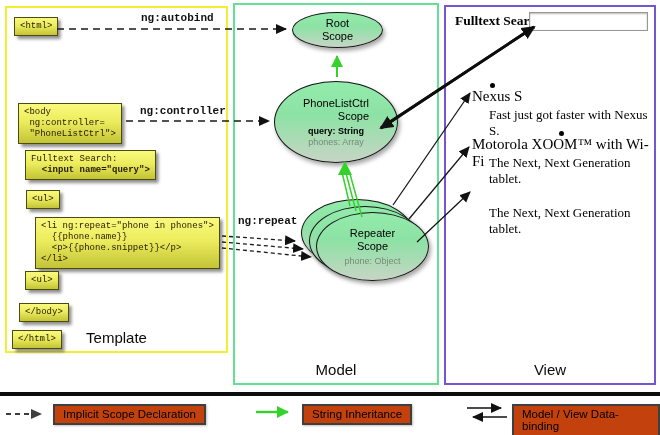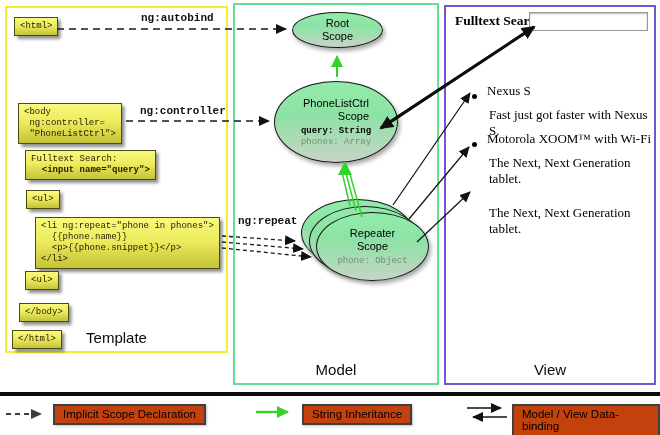--- a/index.html
+++ b/index.html
@@ -39,39 +39,39 @@
   .l-controller { left:140px; top:105px; }
   .l-repeat     { left:238px; top:215px; }
 
   
   .scope { position:absolute; border:1.5px solid #151515; border-radius:50%;
            background:linear-gradient(180deg,#93ecab 0%,#8ce2a4 40%,#c7d5c5 100%);
            box-shadow:2px 3px 4px rgba(0,0,0,0.35);
            display:flex; flex-direction:column; align-items:center; justify-content:center;
            text-align:center; }
   .scope-title { font-size:11px; line-height:13px; color:#000; white-space:pre-line; }
-  .scope-prop  { font-family:Liberation Mono, monospace;
+  .scope-prop  { font-family:Liberation Sans, sans-serif;
                  font-size:9px; line-height:11px; }
   .prop-bold { font-weight:bold; color:#000; }
   .prop-gray { color:#79897b; }
   .e-root      { left:292px; top:12px; width:91px; height:36px; z-index:3; }
   .e-phonelist { left:274px; top:81px; width:124px; height:82px; z-index:3;text-align:right; }
   .e-rep-back  { left:301px; top:199px; width:112px; height:68px; z-index:1; }
   .e-rep-mid   { left:309px; top:206px; width:112px; height:70px; z-index:2; }
   .e-rep-front { left:316px; top:212px; width:113px; height:69px; z-index:3; }
   .gap2 { height:3px; }
 
   
   .serif { font-family:"Liberation Serif","DejaVu Serif",serif; color:#000; }
   .v-search-label { position:absolute; left:455px; top:13px; font-size:13.5px; font-weight:bold; z-index:4; }
   .v-input { position:absolute; left:529px; top:12px; width:119px; height:19px; z-index:4;
              border:1px solid #979797; background:#fff;
              box-shadow:inset 0 1px 2px rgba(0,0,0,0.28); font-size:12px; padding:0 3px;
              font-family:"Liberation Serif","DejaVu Serif",serif; }
-  .v-item-title { position:absolute; z-index:4; display:flex; align-items:flex-end; font-size:13px; }
+  .v-item-title { position:absolute; z-index:4; display:flex; align-items:center; font-size:15px;flex-direction:column; }
   .v-bullet { width:5px; height:5px; border-radius:50%; background:#000; margin-right:10px; }
   .v-item-desc { position:absolute; z-index:4; font-size:13px; }
   .t1 { left:472px; top:83px; }  .d1 { left:489px; top:107px; }
   .t2 { left:472px; top:131px; } .d2 { left:489px; top:155px; }
   .t3 { left:472px; top:179px; } .d3 { left:489px; top:205px; }
 
   
   .separator { position:absolute; left:0; top:392px; width:660px; height:4px; background:#0c0c0c; }
   .legend-box { position:absolute; top:404px; z-index:4; background:#c2410c;
                 border:2px solid #3f3f3f; box-shadow:1px 1px 2px rgba(0,0,0,0.25);

